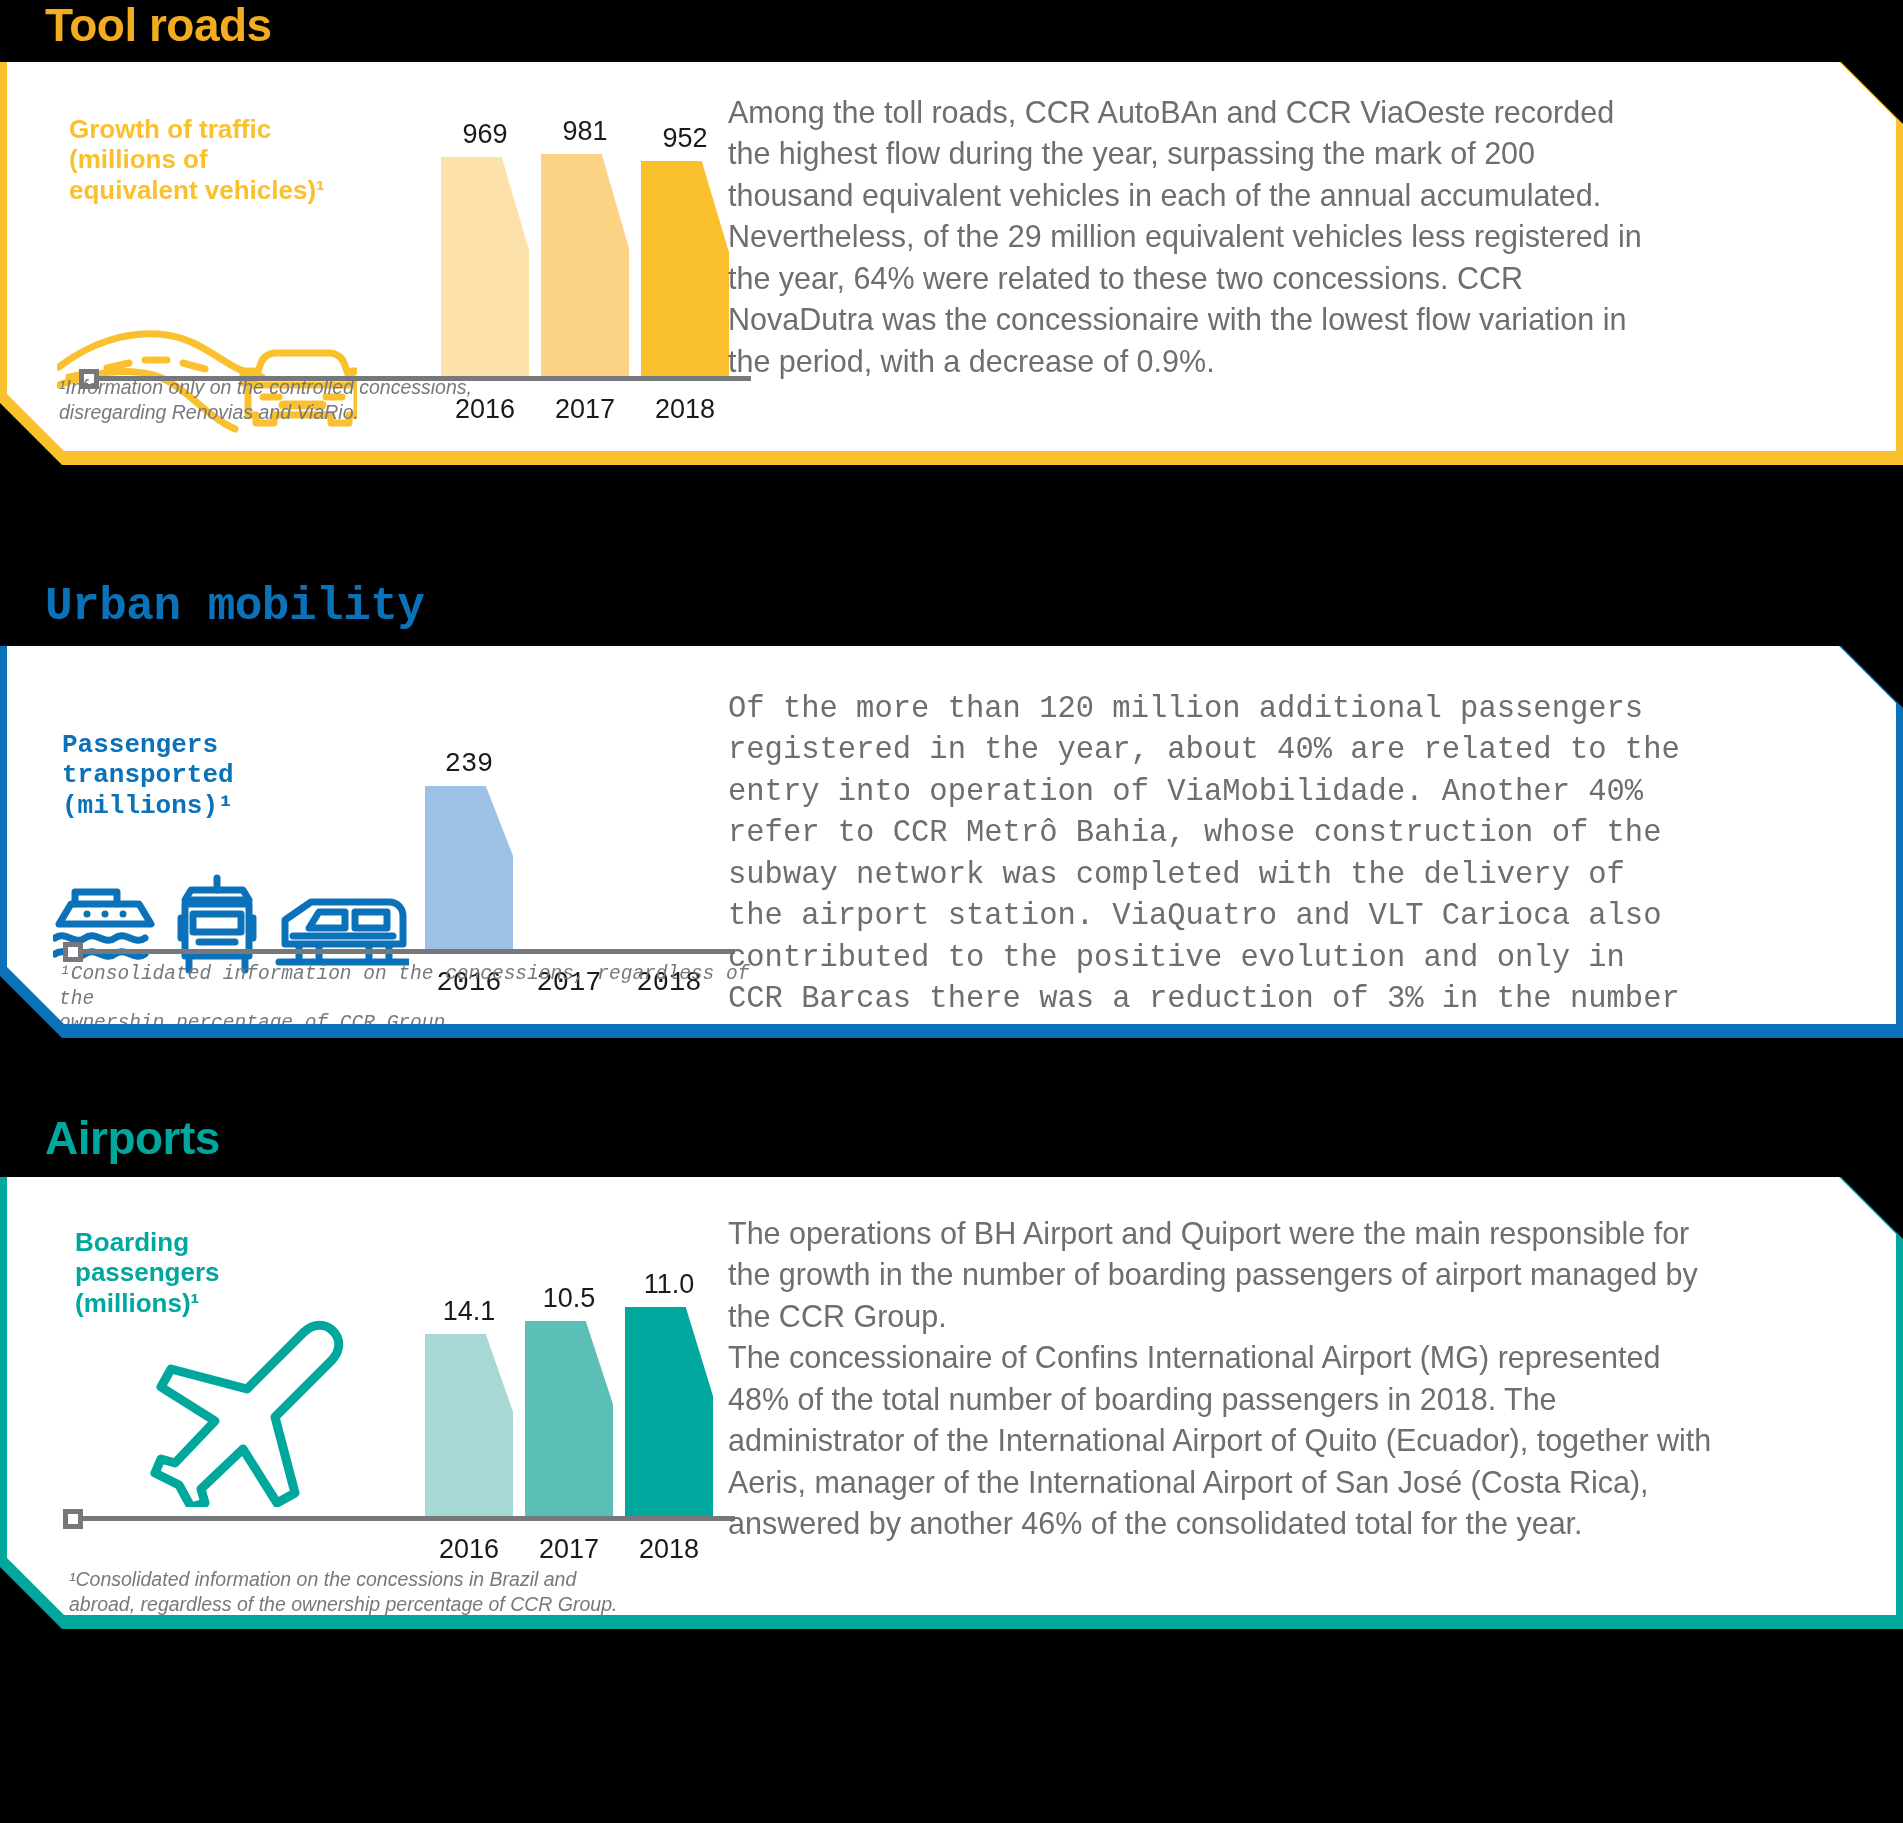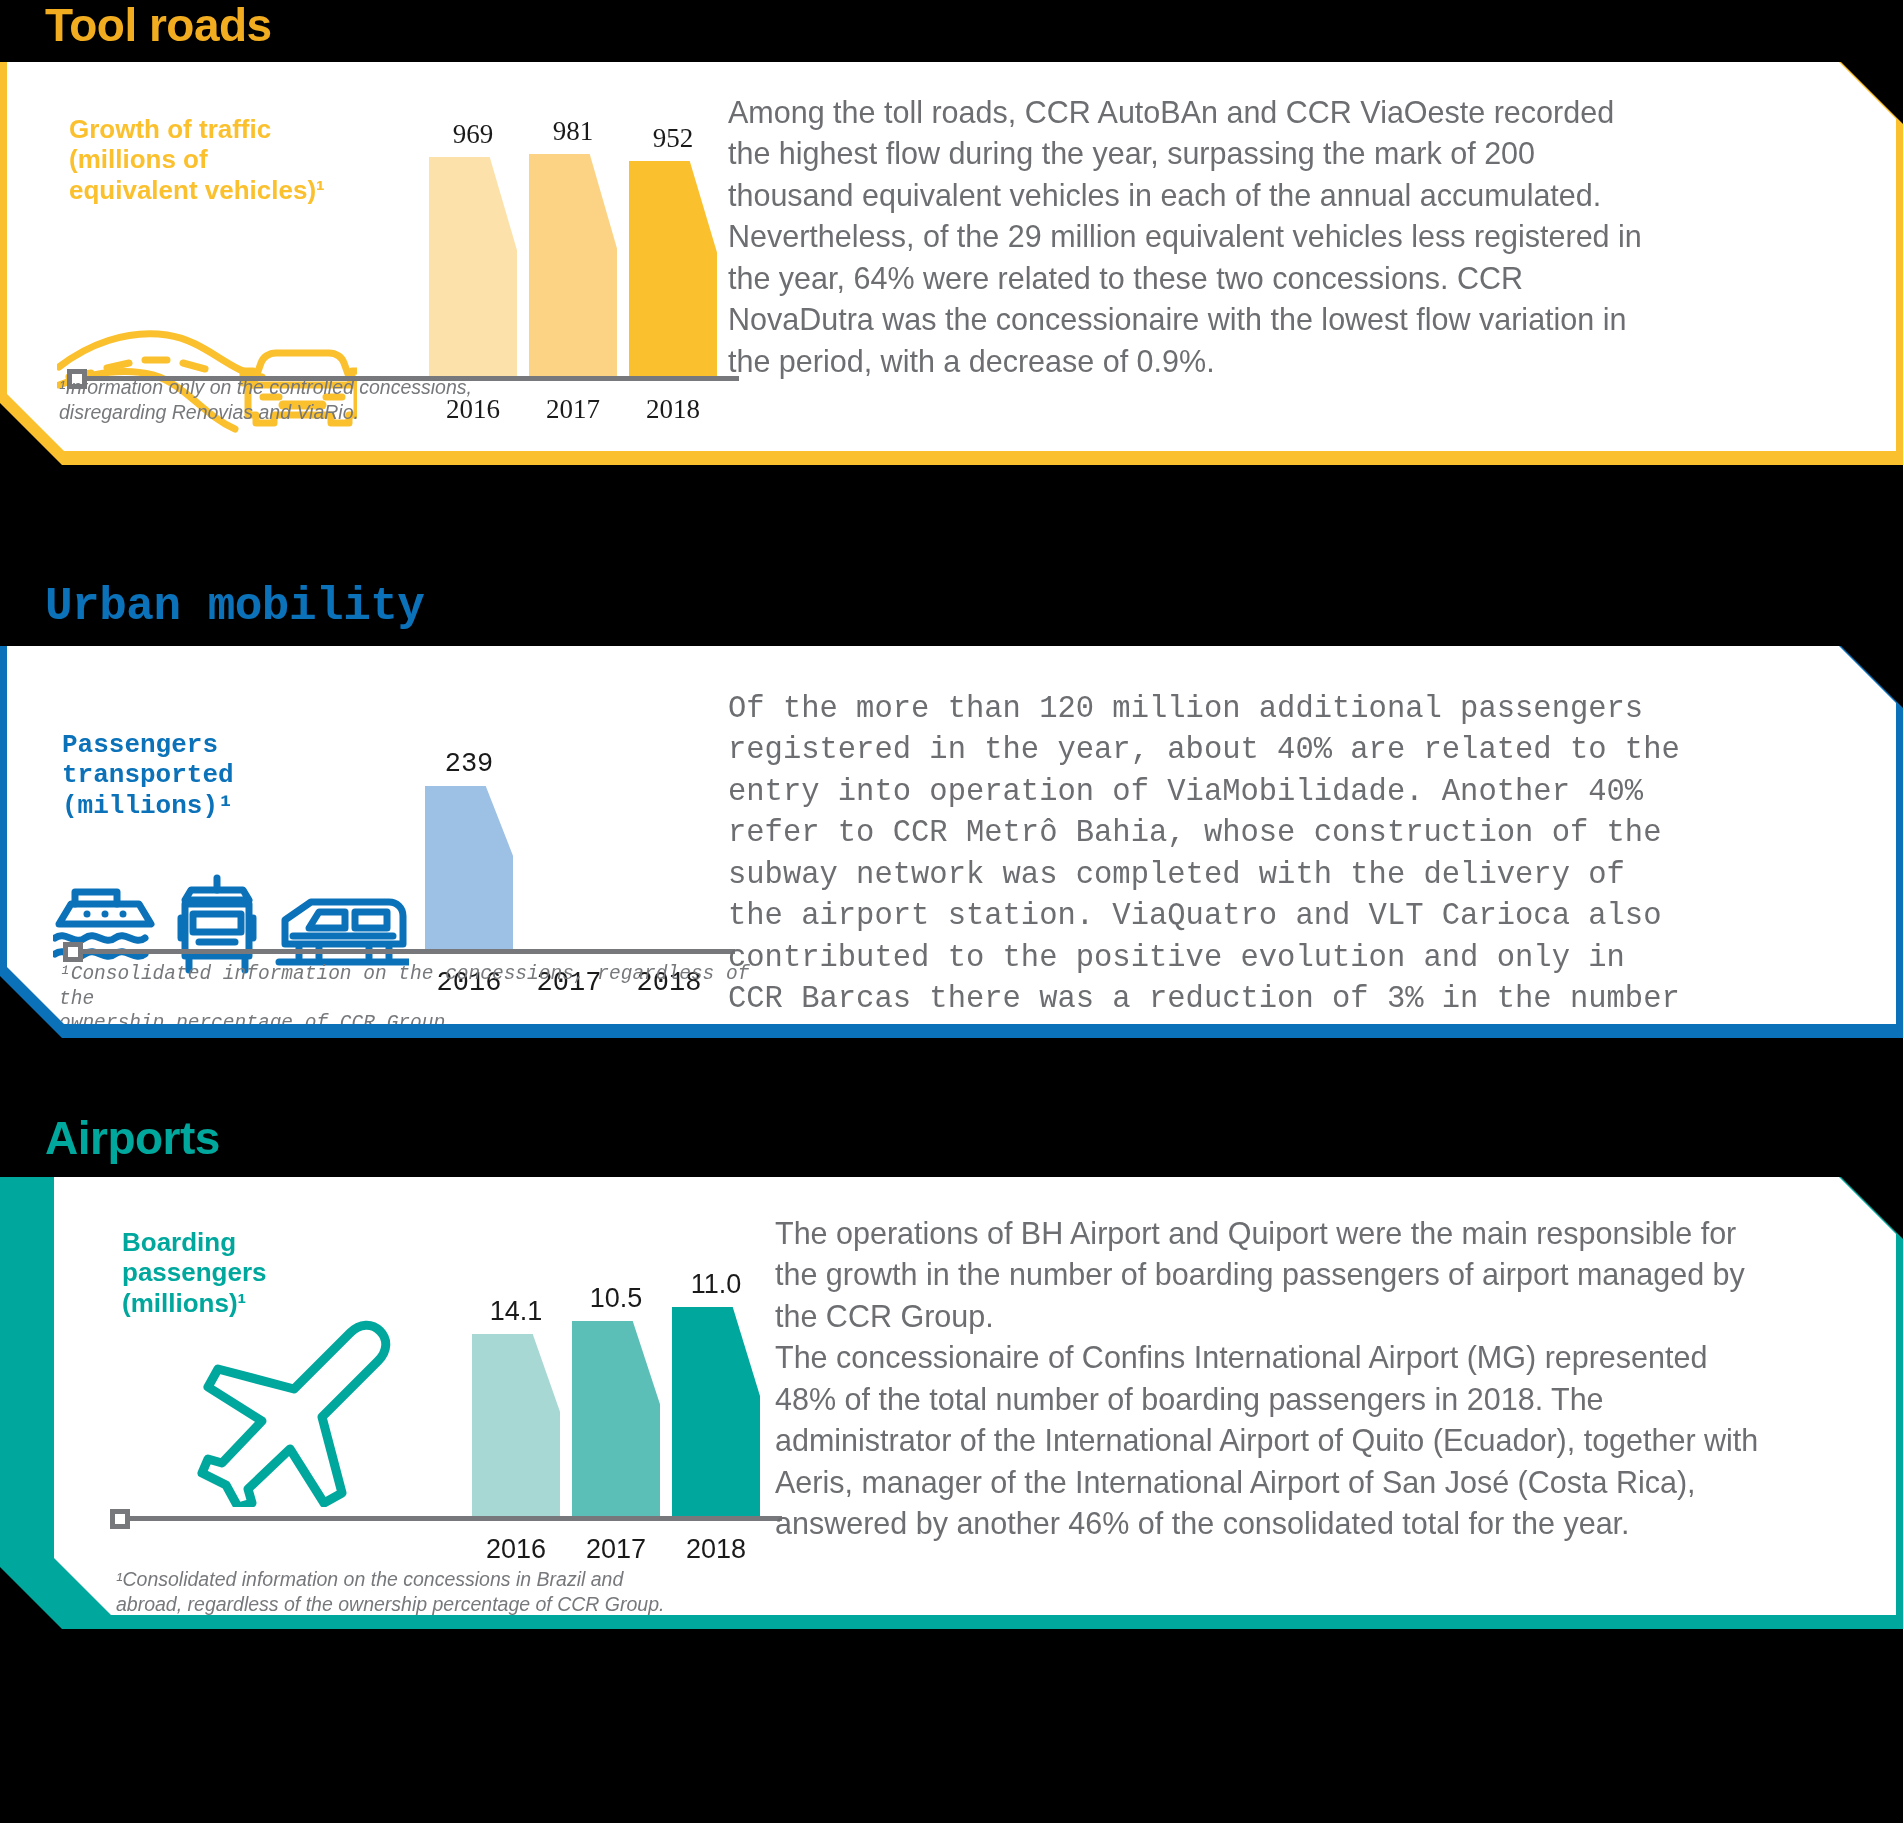--- a/index.html
+++ b/index.html
@@ -124,21 +124,21 @@
   #sec-toll .panel { margin-top: 14px; height: 403px; }
   #sec-toll .panel-inner { height: 389px; }
 
   #sec-urban     { top: 584px; font-family: Liberation Mono, monospace; --accent: #0b72b9; }
   #sec-urban .section-title { color: #0b72b9; }
   #sec-urban .panel { margin-top: 16px; height: 392px; }
   #sec-urban .panel-inner { height: 378px; }
 
   #sec-airports  { top: 1115px; --accent: #00a79d; }
   #sec-airports .section-title { color: #00a79d; }
-  #sec-airports .panel { margin-top: 16px; height: 452px; padding-left: 47px; }
+  #sec-airports .panel { margin-top: 16px; height: 452px; }
   #sec-airports .panel-inner { height: 438px; }
 </style>
 </head>
 <body>
 
 <div class="page">
 
   <div class="section" id="sec-toll">
     <div class="section-title">Tool roads</div>
     <div class="panel">
@@ -159,21 +159,21 @@
               <g fill="none" stroke="#fbc02d" stroke-width="7" stroke-linecap="round" stroke-linejoin="round">
                 <path d="M196 58 L204 36 C206 30 212 26 219 26 L272 26 C279 26 285 30 287 36 L295 58"></path>
                 <path d="M191 58 L300 58 L300 88 L292 88 L292 96 L274 96 L274 88 L217 88 L217 96 L199 96 L199 88 L191 88 Z"></path>
                 <path d="M206 70 L222 70 M269 70 L285 70"></path>
                 <path d="M226 78 L265 78" stroke-width="9"></path>
                 <path d="M186 44 L196 44 L196 56 L186 56 Z M295 44 L305 44 L305 56 L295 56 Z"></path>
               </g>
             </svg>
           </span>
 
-          <div class="plot" style="left:4px; top:0; width:760px; height:389px;font-family:Liberation Serif, serif;">
+          <div class="plot" style="left:16px; top:0; width:760px; height:389px;">
             <div class="bars" style="left:418px; bottom:72px; gap:12px;">
               <div class="bar-slot">
                 <span class="bar-val">969</span>
                 <div class="bar" style="height:222px; background:#fde1ab;"></div>
               </div>
               <div class="bar-slot">
                 <span class="bar-val">981</span>
                 <div class="bar" style="height:225px; background:#fcd385;"></div>
               </div>
               <div class="bar-slot">

